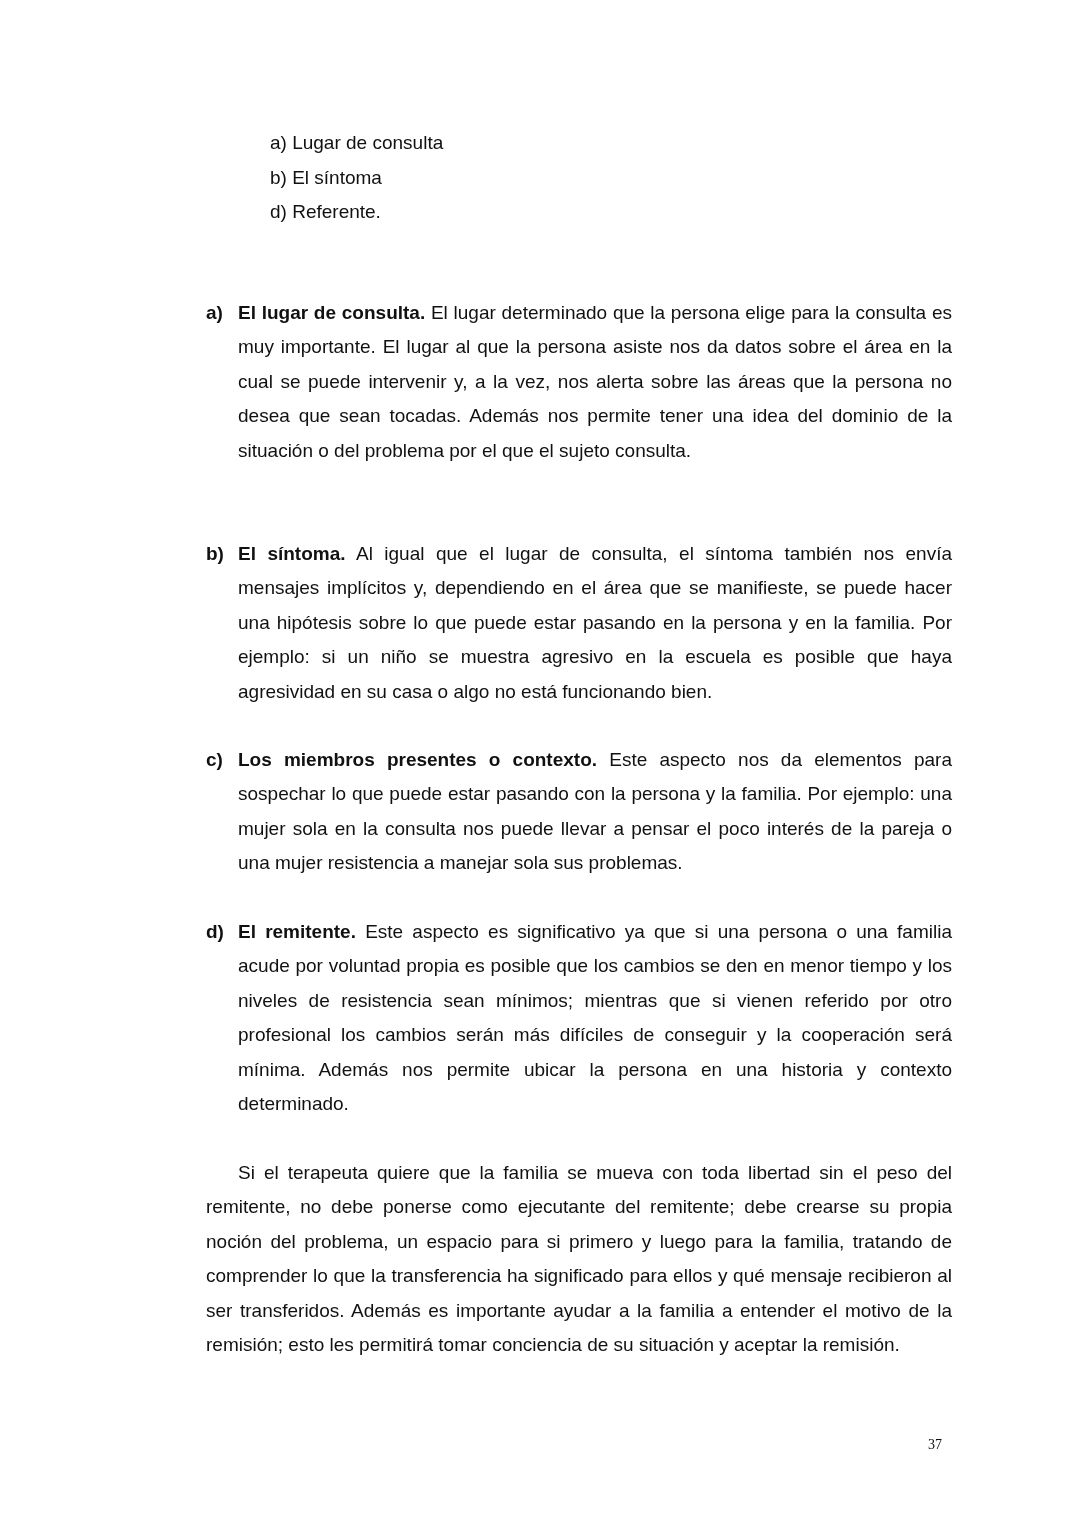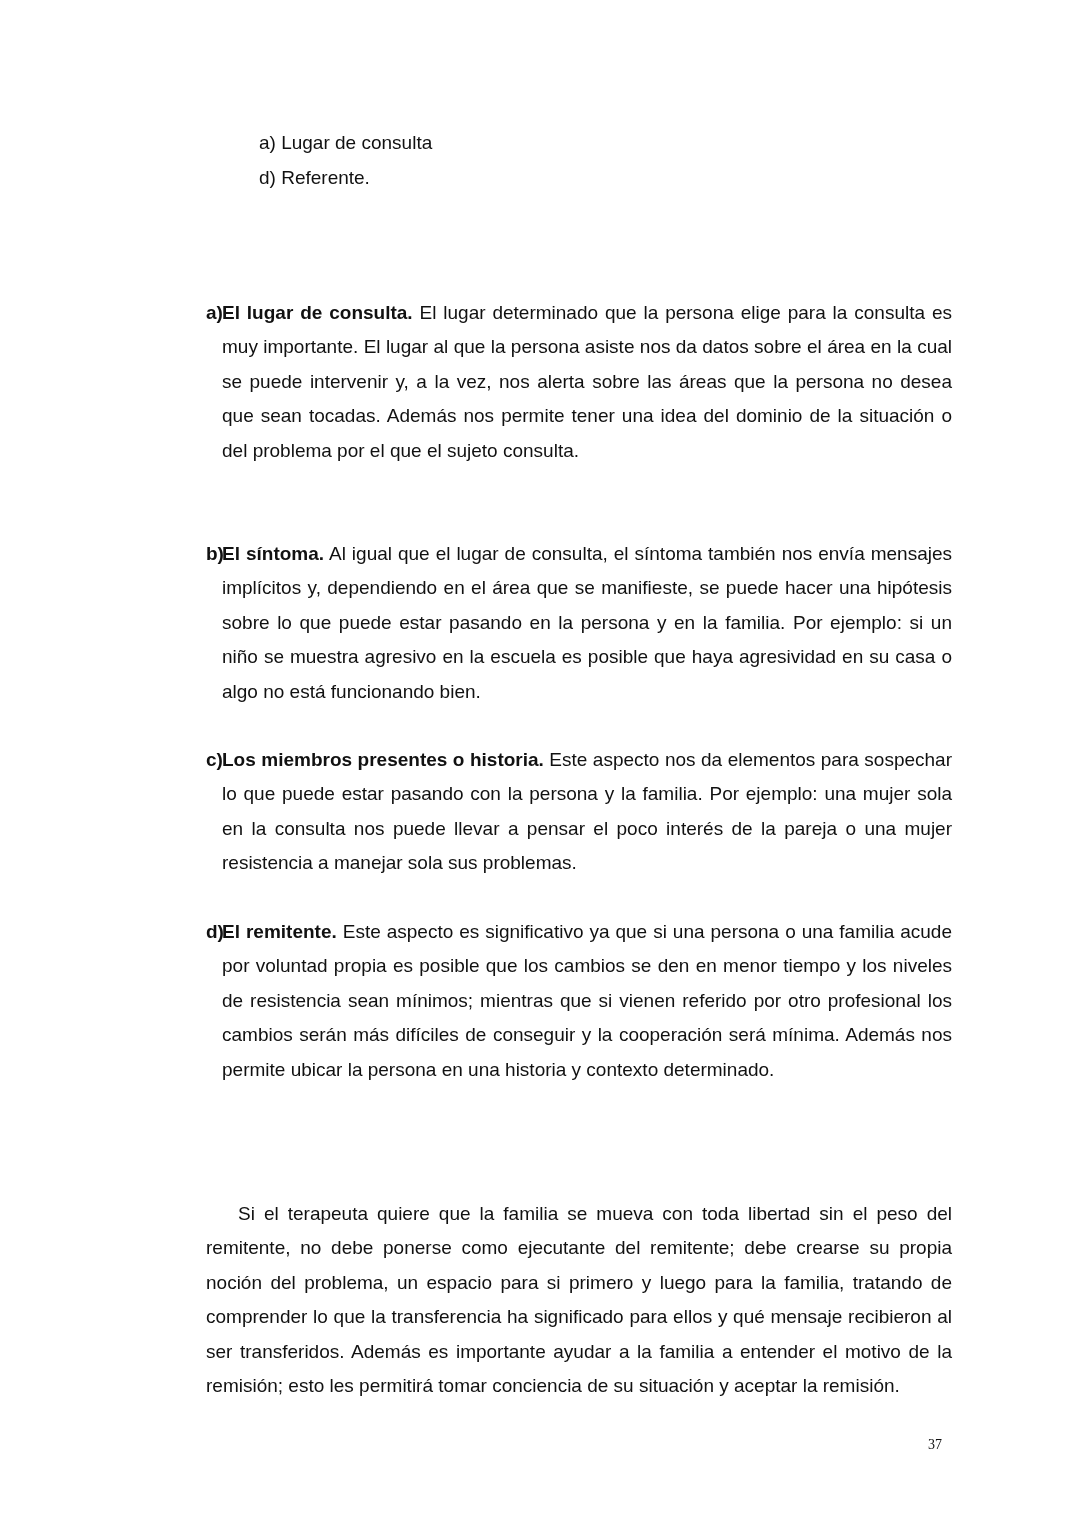--- a/index.html
+++ b/index.html
@@ -16,21 +16,21 @@
       color: #111111;
     }
     .page {
       position: absolute;
       left: 0; top: 0;
       width: 1080px; height: 1527px;
       background: #ffffff;
     }
     .intro-list {
       position: absolute;
-      left: 259px;
+      left: 270px;
       top: 126px;
       font-size: 19px;
       line-height: 34.5px;
     }
     .intro-list div { white-space: nowrap; }
 
     .section {
       position: absolute;
       left: 206px;
       width: 746px;
@@ -38,73 +38,73 @@
       line-height: 34.4px;
       text-align: justify;
     }
     .section .marker {
       position: absolute;
       left: 0;
       top: 0;
       font-weight: bold;
     }
     .section .body {
-      margin-left: 16px;
+      margin-left: 32px;
       text-align: justify;
     }
     .section .lead { font-weight: bold; }
 
     #sec-a { top: 296px; }
     #sec-b { top: 537px; }
     #sec-c { top: 743px; }
     #sec-d { top: 915px; }
 
     .closing {
       position: absolute;
       left: 206px;
       top: 1156px;
       width: 746px;
       font-size: 19px;
       line-height: 34.4px;
       text-align: justify;
       text-indent: 32px;
-      margin-top: 41px;
     }
     .page-number {
       position: absolute;
       left: 928px;
       top: 1437px;
       font-family: "Liberation Serif", serif;
       font-size: 14px;
       color: #111111;
     }
   </style>
 </head>
 <body>
 
 <div class="page">
 
   <div class="intro-list">
     <div>a) Lugar de consulta</div>
+    <div>b) El síntoma</div>
     <div>d) Referente.</div>
   </div>
 
   <div class="section" id="sec-a">
     <span class="marker">a)</span>
     <div class="body"><span class="lead">El lugar de consulta.</span><span> El lugar determinado que la persona elige para la consulta es muy importante. El lugar al que la persona asiste nos da datos sobre el área en la cual se puede intervenir y, a la vez, nos alerta sobre las áreas que la persona no desea que sean tocadas. Además nos permite tener una idea del dominio de la situación o del problema por el que el sujeto consulta.</span></div>
   </div>
 
   <div class="section" id="sec-b">
     <span class="marker">b)</span>
     <div class="body"><span class="lead">El síntoma.</span><span> Al igual que el lugar de consulta, el síntoma también nos envía mensajes implícitos y, dependiendo en el área que se manifieste,  se puede hacer una hipótesis sobre lo que puede estar pasando en la persona y en la familia. Por ejemplo: si un niño se muestra agresivo en la escuela es posible que haya agresividad en su casa o algo no está funcionando bien.</span></div>
   </div>
 
   <div class="section" id="sec-c">
     <span class="marker">c)</span>
-    <div class="body"><span class="lead">Los miembros presentes o historia.</span><span> Este aspecto nos da elementos para sospechar lo que puede estar pasando con la persona y la familia. Por ejemplo: una mujer sola en la consulta nos puede llevar a pensar el poco interés de la pareja o una mujer resistencia a manejar sola sus problemas.</span></div>
+    <div class="body"><span class="lead">Los miembros presentes o contexto.</span><span> Este aspecto nos da elementos para sospechar lo que puede estar pasando con la persona y la familia. Por ejemplo: una mujer sola en la consulta nos puede llevar a pensar el poco interés de la pareja o una mujer resistencia a manejar sola sus problemas.</span></div>
   </div>
 
   <div class="section" id="sec-d">
     <span class="marker">d)</span>
     <div class="body"><span class="lead">El remitente.</span><span> Este aspecto es significativo ya que si una persona o una familia acude por voluntad propia es posible que los cambios se den en menor tiempo y los niveles de resistencia sean mínimos; mientras que si vienen referido por otro profesional los cambios serán más difíciles de conseguir y la cooperación será mínima. Además nos permite ubicar la persona en una historia y contexto determinado.</span></div>
   </div>
 
   <div class="closing">Si el terapeuta quiere que la familia se mueva con toda libertad sin el peso del remitente, no debe ponerse como ejecutante del remitente;  debe crearse su propia noción del problema,  un  espacio para si  primero y luego para la familia, tratando de comprender lo que la transferencia ha significado para  ellos y qué mensaje recibieron al ser transferidos. Además es importante ayudar a la familia a entender el motivo de la remisión; esto les permitirá tomar conciencia de su situación y aceptar la remisión.</div>
 
   <div class="page-number">37</div>

